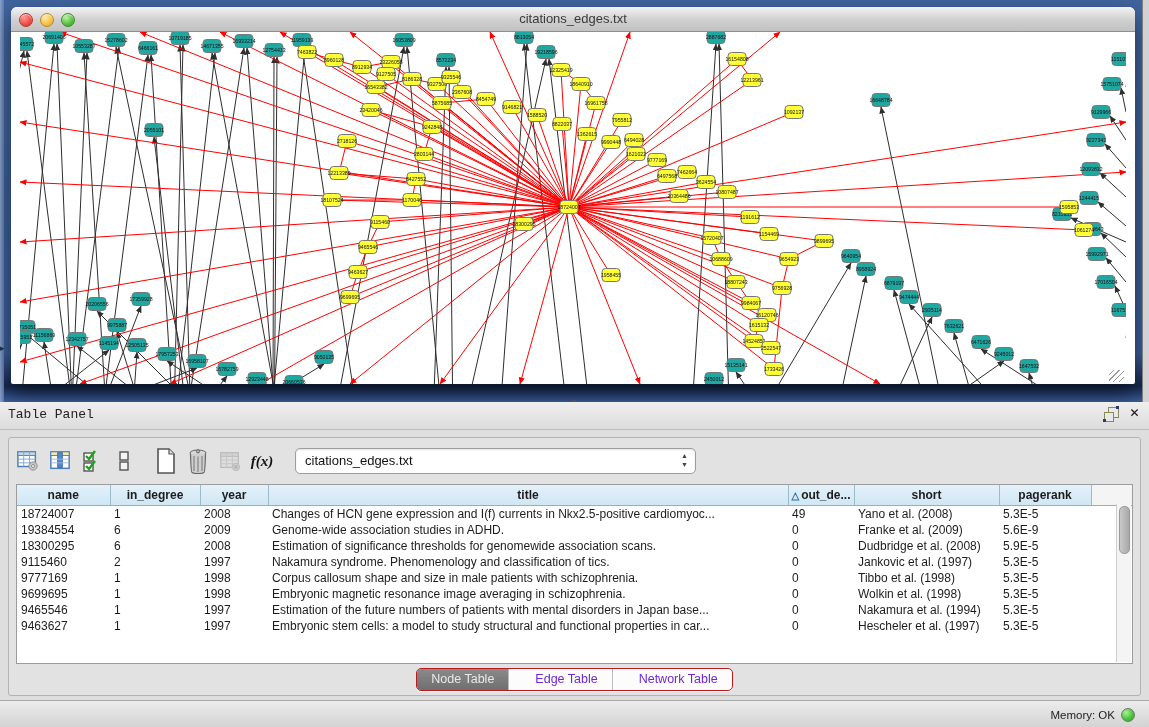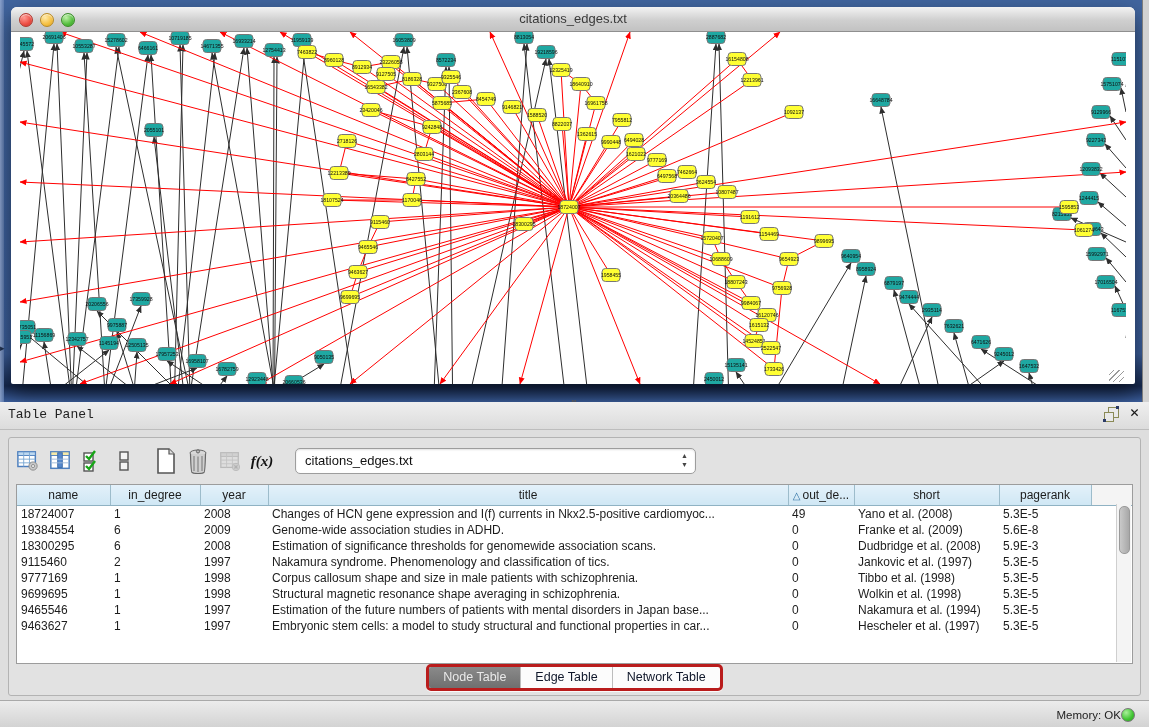--- a/index.html
+++ b/index.html
@@ -63,43 +63,43 @@
   .combo{margin-left:14px;width:390px;height:24px;background:#fff;border:1px solid #9d9d9d;
     border-radius:5px;position:relative;font-size:13px;line-height:23px;padding-left:9px;color:#111;
     box-shadow:inset 0 1px 2px rgba(0,0,0,.12);}
   .combo .arrows{position:absolute;right:7px;top:2px;font-size:7px;color:#444;line-height:9px;text-align:center;}
 
   
   .gridwrap{position:absolute;left:7px;right:7px;top:46px;bottom:31px;background:#fff;
     border:1px solid #9c9c9c;overflow:hidden;}
   table.grid{border-collapse:collapse;table-layout:fixed;width:100%;font-size:12px;color:#1c1c1c;}
   table.grid th{background:linear-gradient(#e3f1fa,#cfe7f4);border-right:1px solid #9dbccb;
-    border-bottom:1px solid #8fb2c3;font-weight:normal;font-size:12px;height:18px;
+    border-bottom:1px solid #8fb2c3;font-weight:bold;font-size:12px;height:18px;
     text-align:center;overflow:hidden;white-space:nowrap;}
   table.grid th.blank{background:#f4f4f4;border-right:none;}
   table.grid td{height:16px;padding:0 4px;overflow:hidden;white-space:nowrap;
     text-overflow:clip;border:none;}
   .sort-tri{display:inline-block;color:#3173a5;font-size:10px;margin-right:2px;}
   .vscroll{position:absolute;right:1px;top:19px;bottom:1px;width:14px;background:#f4f4f4;
     border-left:1px solid #cfcfcf;}
   .vthumb{position:absolute;left:2px;top:2px;width:9px;height:46px;border-radius:5px;
     background:linear-gradient(to right,#c9c9c9,#a8a8a8);border:1px solid #9a9a9a;}
 
   
   .tabs{position:absolute;left:0;right:0;bottom:4px;display:flex;justify-content:center;}
-  .tabgroup{display:flex;border:3px solid #b91c1c;border-radius:5px;overflow:hidden;
-    background:#fcfcfc;box-shadow:0 1px 0 rgba(255,255,255,.8);}
-  .tab{font-size:12.5px;line-height:21px;padding:0 14px;color:#0f172a;border-right:1px solid #bcbcbc;}
+  .tabgroup{display:flex;border:1px solid #b91c1c;border-radius:5px;overflow:hidden;
+    background:#fcfcfc;box-shadow:0 1px 0 rgba(255,255,255,.8);gap:12px;}
+  .tab{font-size:12.5px;line-height:21px;padding:0 14px;color:#6d28d9;border-right:1px solid #bcbcbc;}
   .tab:last-child{border-right:none;text-align:center;}
   .tab.selected{background:linear-gradient(#8a8a8a,#6f6f6f);color:#e9e9e9;}
 
   
   .statusbar{position:absolute;left:0;top:700px;width:1149px;height:27px;
     background:linear-gradient(#ececec,#d2d2d2);border-top:1px solid #a9a9a9;}
-  .mem{position:absolute;right:14px;top:0;height:27px;display:flex;align-items:center;
+  .mem{position:absolute;right:14px;top:0;height:27px;display:flex;align-items:center;gap:6px;
     font-size:11.5px;color:#222;}
   .memdot{width:12px;height:12px;border-radius:50%;border:1px solid #777;
     background:radial-gradient(circle at 35% 30%,#a9f09a,#3fc431 60%,#2f9e24);}
 
   .icon-svg{display:block;}
 </style>
 </head>
 <body>
 
 <div class="desktop">
@@ -905,31 +905,31 @@
               <td>5.3E-5</td>
               <td></td>
             </tr>
             <tr>
               <td>19384554</td>
               <td>6</td>
               <td>2009</td>
               <td>Genome-wide association studies in ADHD.</td>
               <td>0</td>
               <td>Franke et al. (2009)</td>
-              <td>5.6E-8</td>
+              <td>5.6E-9</td>
               <td></td>
             </tr>
             <tr>
               <td>18300295</td>
               <td>6</td>
               <td>2008</td>
               <td>Estimation of significance thresholds for genomewide association scans.</td>
               <td>0</td>
               <td>Dudbridge et al. (2008)</td>
-              <td>5.9E-3</td>
+              <td>5.9E-5</td>
               <td></td>
             </tr>
             <tr>
               <td>9115460</td>
               <td>2</td>
               <td>1997</td>
               <td>Nakamura syndrome. Phenomenology and classification of tics.</td>
               <td>0</td>
               <td>Jankovic et al. (1997)</td>
               <td>5.3E-5</td>
@@ -942,21 +942,21 @@
               <td>Corpus callosum shape and size in male patients with schizophrenia.</td>
               <td>0</td>
               <td>Tibbo et al. (1998)</td>
               <td>5.3E-5</td>
               <td></td>
             </tr>
             <tr>
               <td>9699695</td>
               <td>1</td>
               <td>1998</td>
-              <td>Structural magnetic resonance shape averaging in schizophrenia.</td>
+              <td>Embryonic magnetic resonance image averaging in schizophrenia.</td>
               <td>0</td>
               <td>Wolkin et al. (1998)</td>
               <td>5.3E-5</td>
               <td></td>
             </tr>
             <tr>
               <td>9465546</td>
               <td>1</td>
               <td>1997</td>
               <td>Estimation of the future numbers of patients with mental disorders in Japan base...</td>

